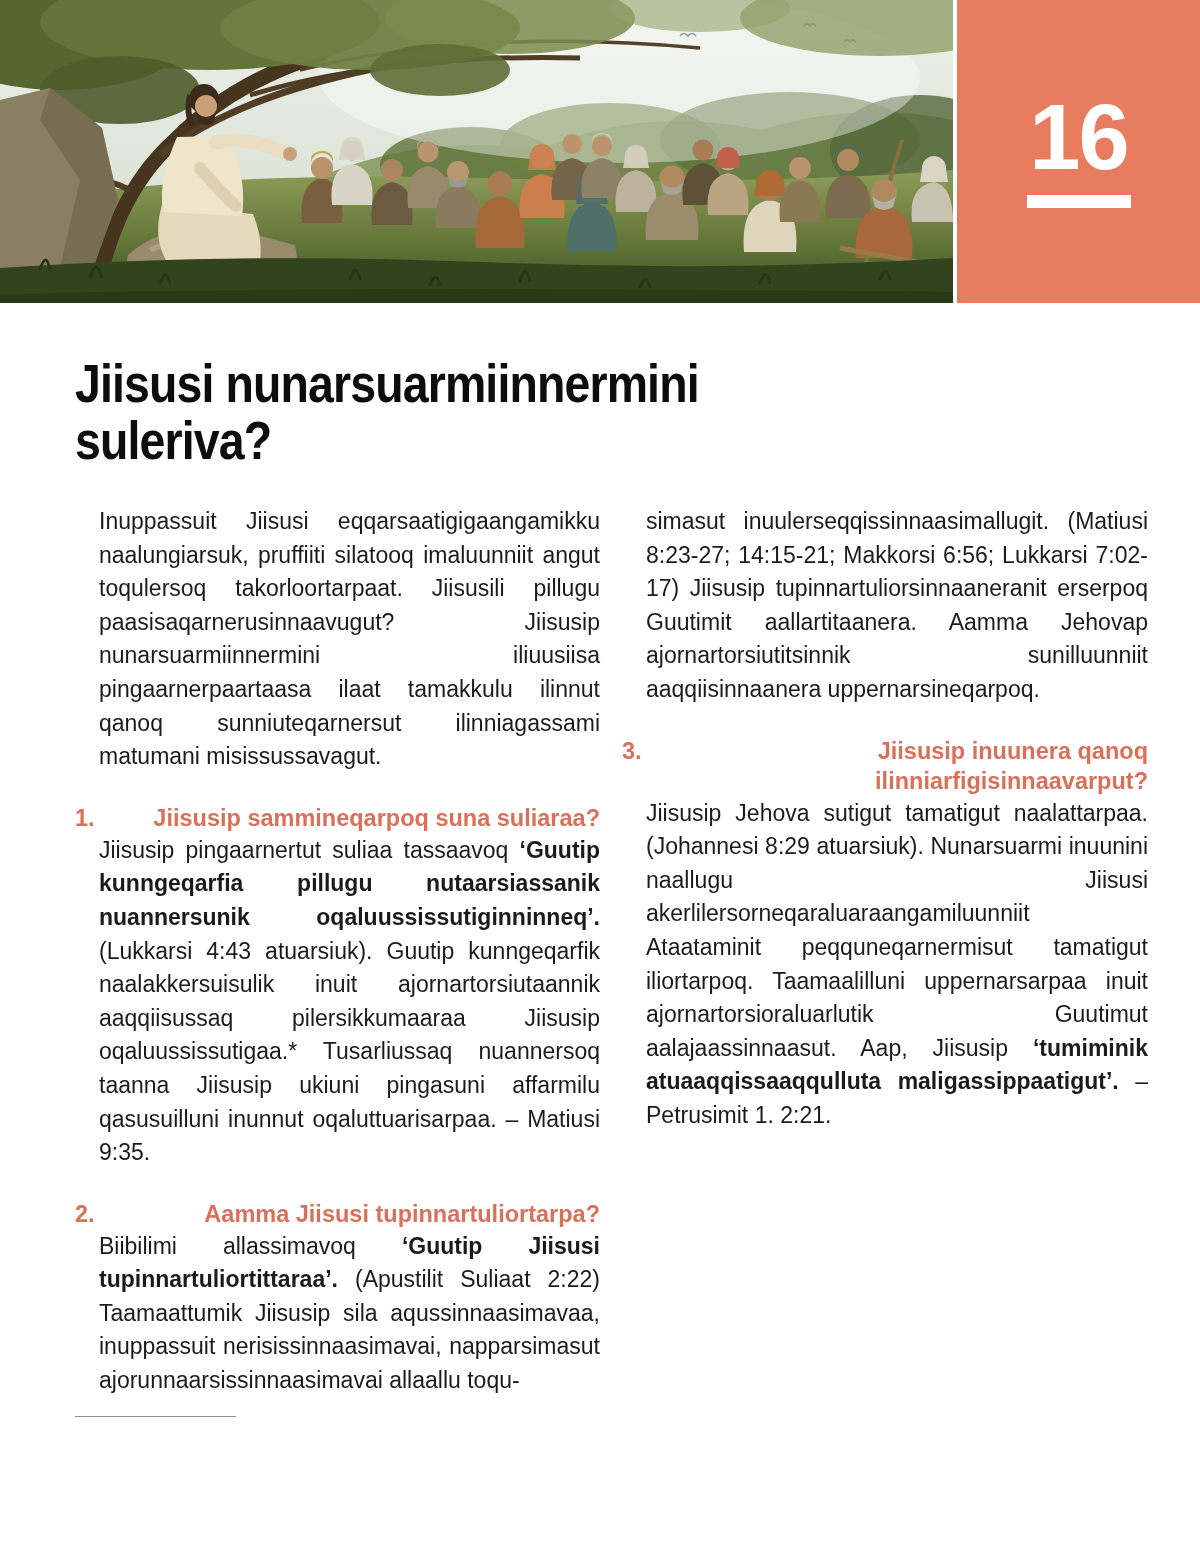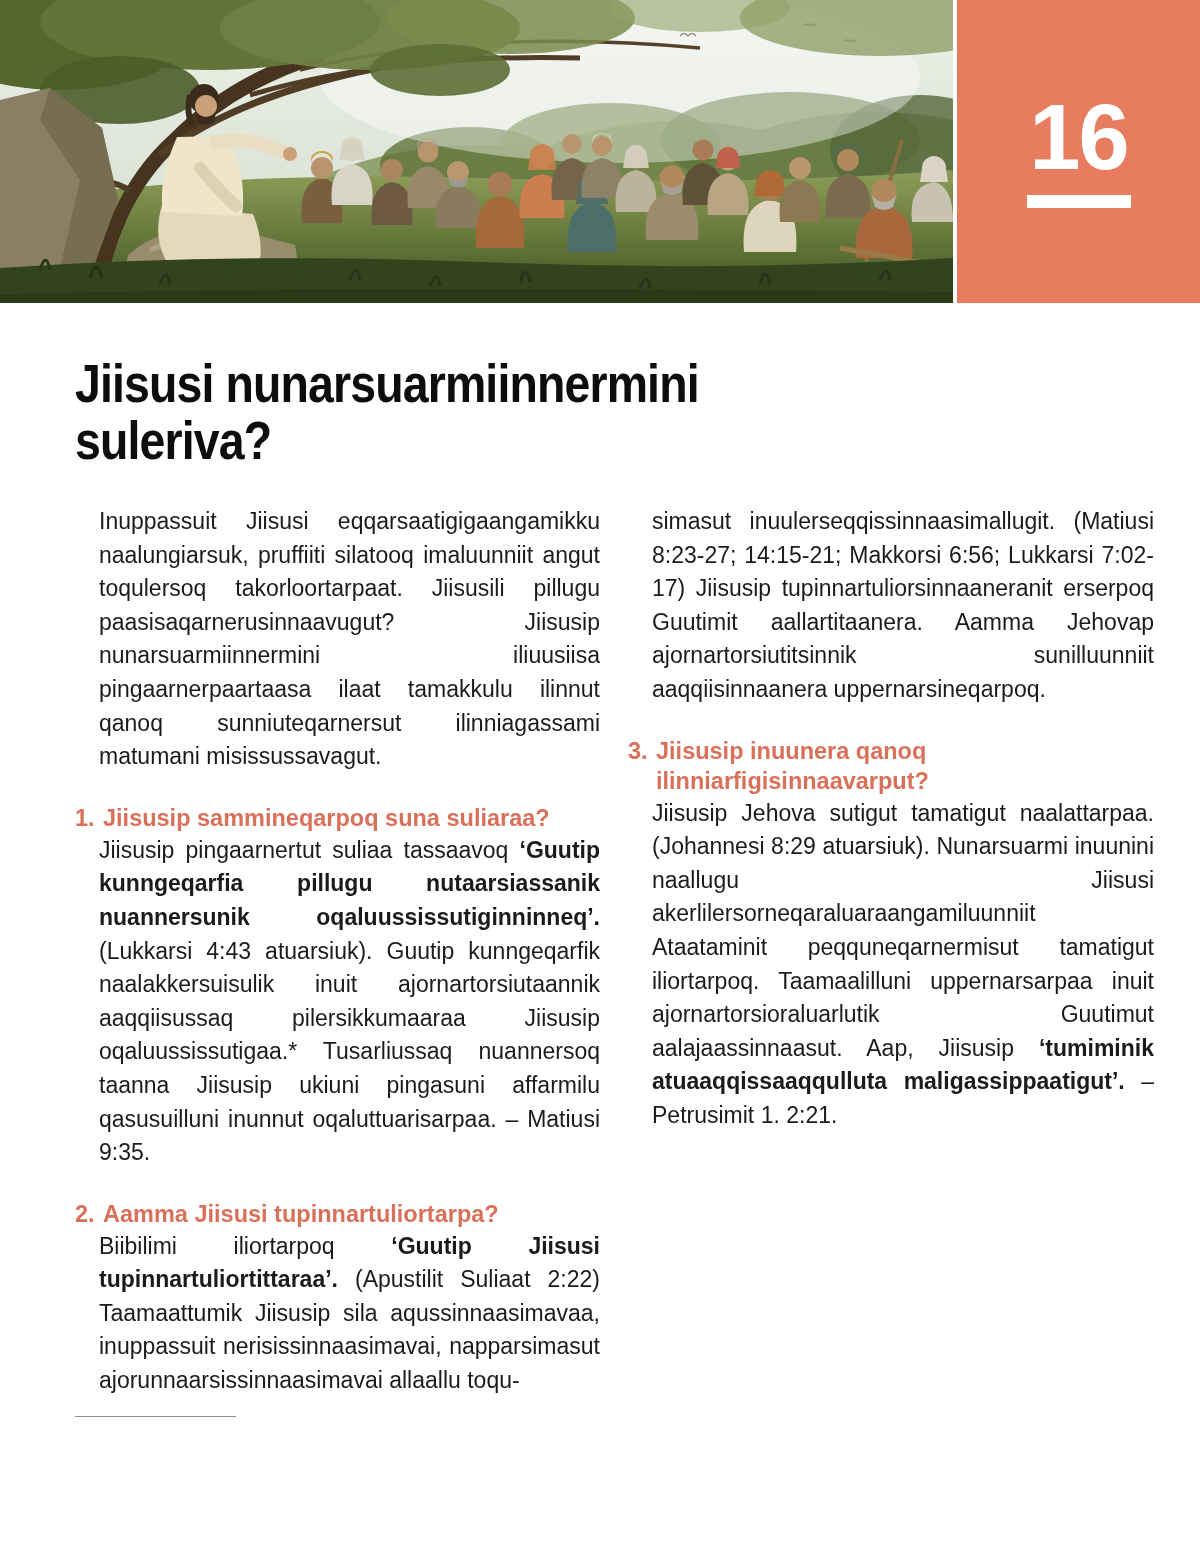--- a/index.html
+++ b/index.html
@@ -26,40 +26,40 @@
   .lesson-bar { width: 104px; height: 13px; background: #ffffff; margin-top: 12px; }
 
   h1.page-title {
     margin: 52px 0 0 75px;
     width: 860px;
     font-size: 54px; line-height: 57px; font-weight: bold; color: #0d0d0d;
     letter-spacing: -1px;
     transform: scaleX(0.86); transform-origin: left top;
   }
 
-  .cols { display: flex; gap: 28px; margin: 36px 52px 0 75px; }
+  .cols { display: flex; gap: 22px; margin: 36px 52px 0 75px; }
   .col-left  { width: 525px; flex: none; }
   .col-right { width: 526px; flex: none; }
 
   p.body {
     margin: 0; padding-left: 24px;
     font-size: 23px; line-height: 33.6px;
     text-align: justify;
     hyphens: none;
   }
   .b { font-weight: bold; }
 
   .section { margin-top: 29px; }
   .s-head {
     display: flex;
     font-size: 23.5px; font-weight: bold; line-height: 30px;
     color: var(--heading, #d9715a);
   }
   .s-num { flex: none; width: 28px; }
-  .s-title { flex: 1; }
+  .s-title { flex: 1; text-align: right; }
   .section p.body { margin-top: 1px; }
 
   .footnote { margin-top: 18px; }
   .fn-rule { width: 161px; border-top: 1.5px solid #8f8f8f; height: 0; }
   .fn-text {
     margin: 9px 0 0 0;
     font-size: 18.5px; line-height: 25.5px; color: #1b1b1b;
   }
 </style>
 </head>
@@ -258,21 +258,21 @@
           <span class="s-title">Jiisusip sammineqarpoq suna suliaraa?</span>
         </div>
         <p class="body"><span>Jiisusip pingaarnertut suliaa tassaavoq </span><span class="b">‘Guutip kunngeqarfia pillugu nutaarsiassanik nuannersunik oqaluussissutiginninneq’.</span><span> (Lukkarsi 4:43 atuarsiuk). Guutip kunngeqarfik naalakkersuisulik inuit ajornartorsiutaannik aaqqiisussaq pilersikkumaaraa Jiisusip oqaluussissutigaa.* Tusarliussaq nuannersoq taanna Jiisusip ukiuni pingasuni affarmilu qasusuilluni inunnut oqaluttuarisarpaa. – Matiusi 9:35.</span></p>
       </div>
 
       <div class="section">
         <div class="s-head">
           <span class="s-num">2.</span>
           <span class="s-title">Aamma Jiisusi tupinnartuliortarpa?</span>
         </div>
-        <p class="body"><span>Biibilimi iliortarpoq </span><span class="b">‘Guutip Jiisusi tupinnartuliortittaraa’.</span><span> (Apustilit Suliaat 2:22) Taamaattumik Jiisusip sila aqussinnaasimavaa, inuppassuit nerisissinnaasimavai, napparsimasut ajorunnaarsissinnaasimavai allaallu toqu-</span></p>
+        <p class="body"><span>Biibilimi allassimavoq </span><span class="b">‘Guutip Jiisusi tupinnartuliortittaraa’.</span><span> (Apustilit Suliaat 2:22) Taamaattumik Jiisusip sila aqussinnaasimavaa, inuppassuit nerisissinnaasimavai, napparsimasut ajorunnaarsissinnaasimavai allaallu toqu-</span></p>
       </div>
 
       <div class="footnote">
         <div class="fn-rule"></div>
       </div>
     </div>
 
     <div class="col-right">
       <p class="body">simasut inuulerseqqissinnaasimallugit. (Matiusi 8:23-27; 14:15-21; Makkorsi 6:56; Lukkarsi 7:02-17) Jiisusip tupinnartuliorsinnaaneranit erserpoq Guutimit aallartitaanera. Aamma Jehovap ajornartorsiutitsinnik sunilluunniit aaqqiisinnaanera uppernarsineqarpoq.</p>
 

